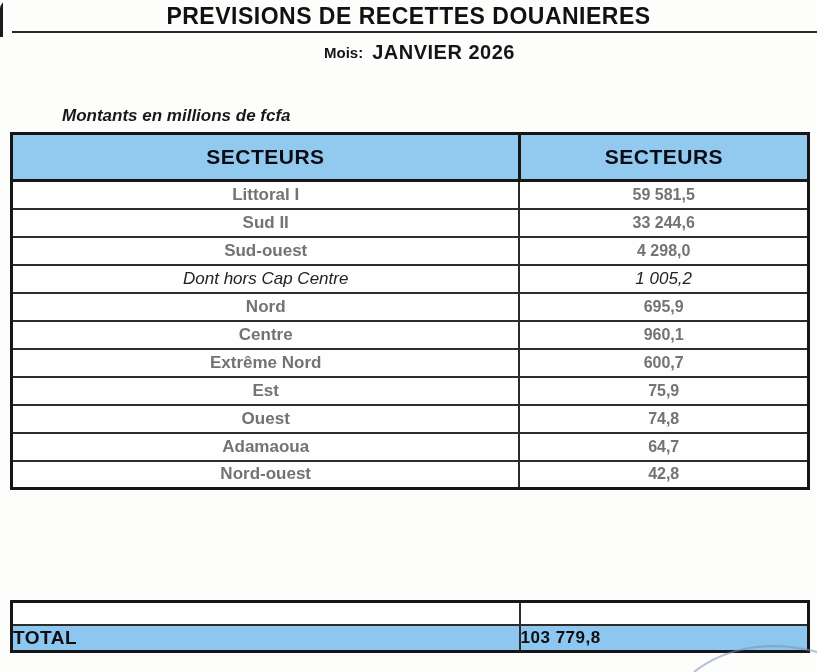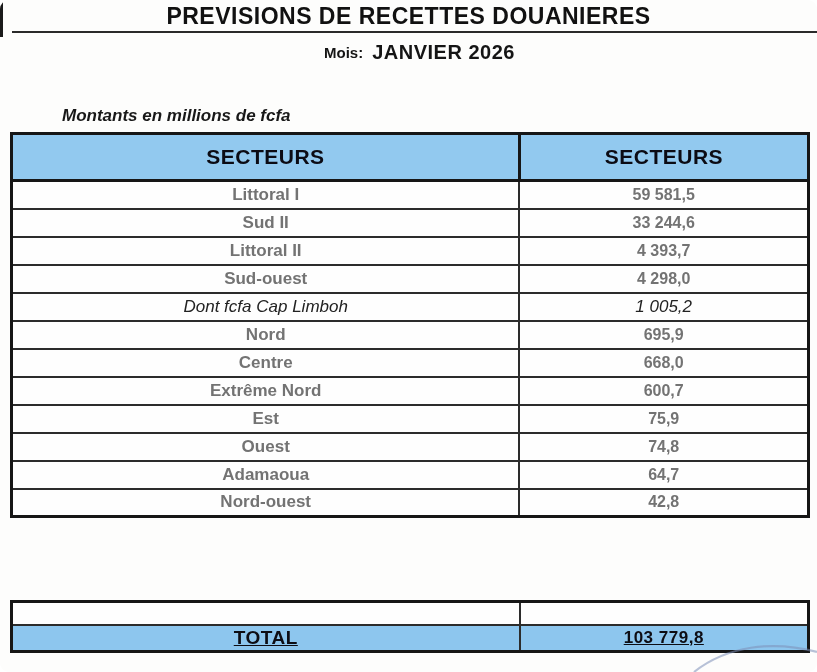--- a/index.html
+++ b/index.html
@@ -74,23 +74,21 @@
   }
   table.footer {
     position:absolute; top:600px; left:10px;
     width:800px;
     border-collapse:collapse;
     border:3px solid #161616;
     background:#fefefe;
   }
   table.footer td {
     border:2px solid #2c2c2c;
-    text-align:center;
     color:#0d0d14;
-    text-decoration:underline;
   }
   table.footer tr.spacer-row td { height:23px; }
   table.footer tr.total-row td {
     height:27px;
     background:var(--total_blue, #8dc6ee);
     font-size:19px; font-weight:bold; letter-spacing:0.5px;
   }
   table.footer tr.total-row td.montant { font-size:17px; }
   
   .pen-arc {
@@ -128,38 +126,34 @@
     <tbody>
       <tr>
         <td class="secteur">Littoral I</td>
         <td class="montant">59 581,5</td>
       </tr>
       <tr>
         <td class="secteur">Sud II</td>
         <td class="montant">33 244,6</td>
       </tr>
       <tr>
-        <td class="secteur">Littoral II</td>
-        <td class="montant">4 393,7</td>
-      </tr>
-      <tr>
         <td class="secteur">Sud-ouest</td>
         <td class="montant">4 298,0</td>
       </tr>
       <tr class="italic-row">
-        <td class="secteur">Dont fcfa Cap Limboh</td>
+        <td class="secteur">Dont hors Cap Centre</td>
         <td class="montant">1 005,2</td>
       </tr>
       <tr>
         <td class="secteur">Nord</td>
         <td class="montant">695,9</td>
       </tr>
       <tr>
         <td class="secteur">Centre</td>
-        <td class="montant">668,0</td>
+        <td class="montant">960,1</td>
       </tr>
       <tr>
         <td class="secteur">Extrême Nord</td>
         <td class="montant">600,7</td>
       </tr>
       <tr>
         <td class="secteur">Est</td>
         <td class="montant">75,9</td>
       </tr>
       <tr>

